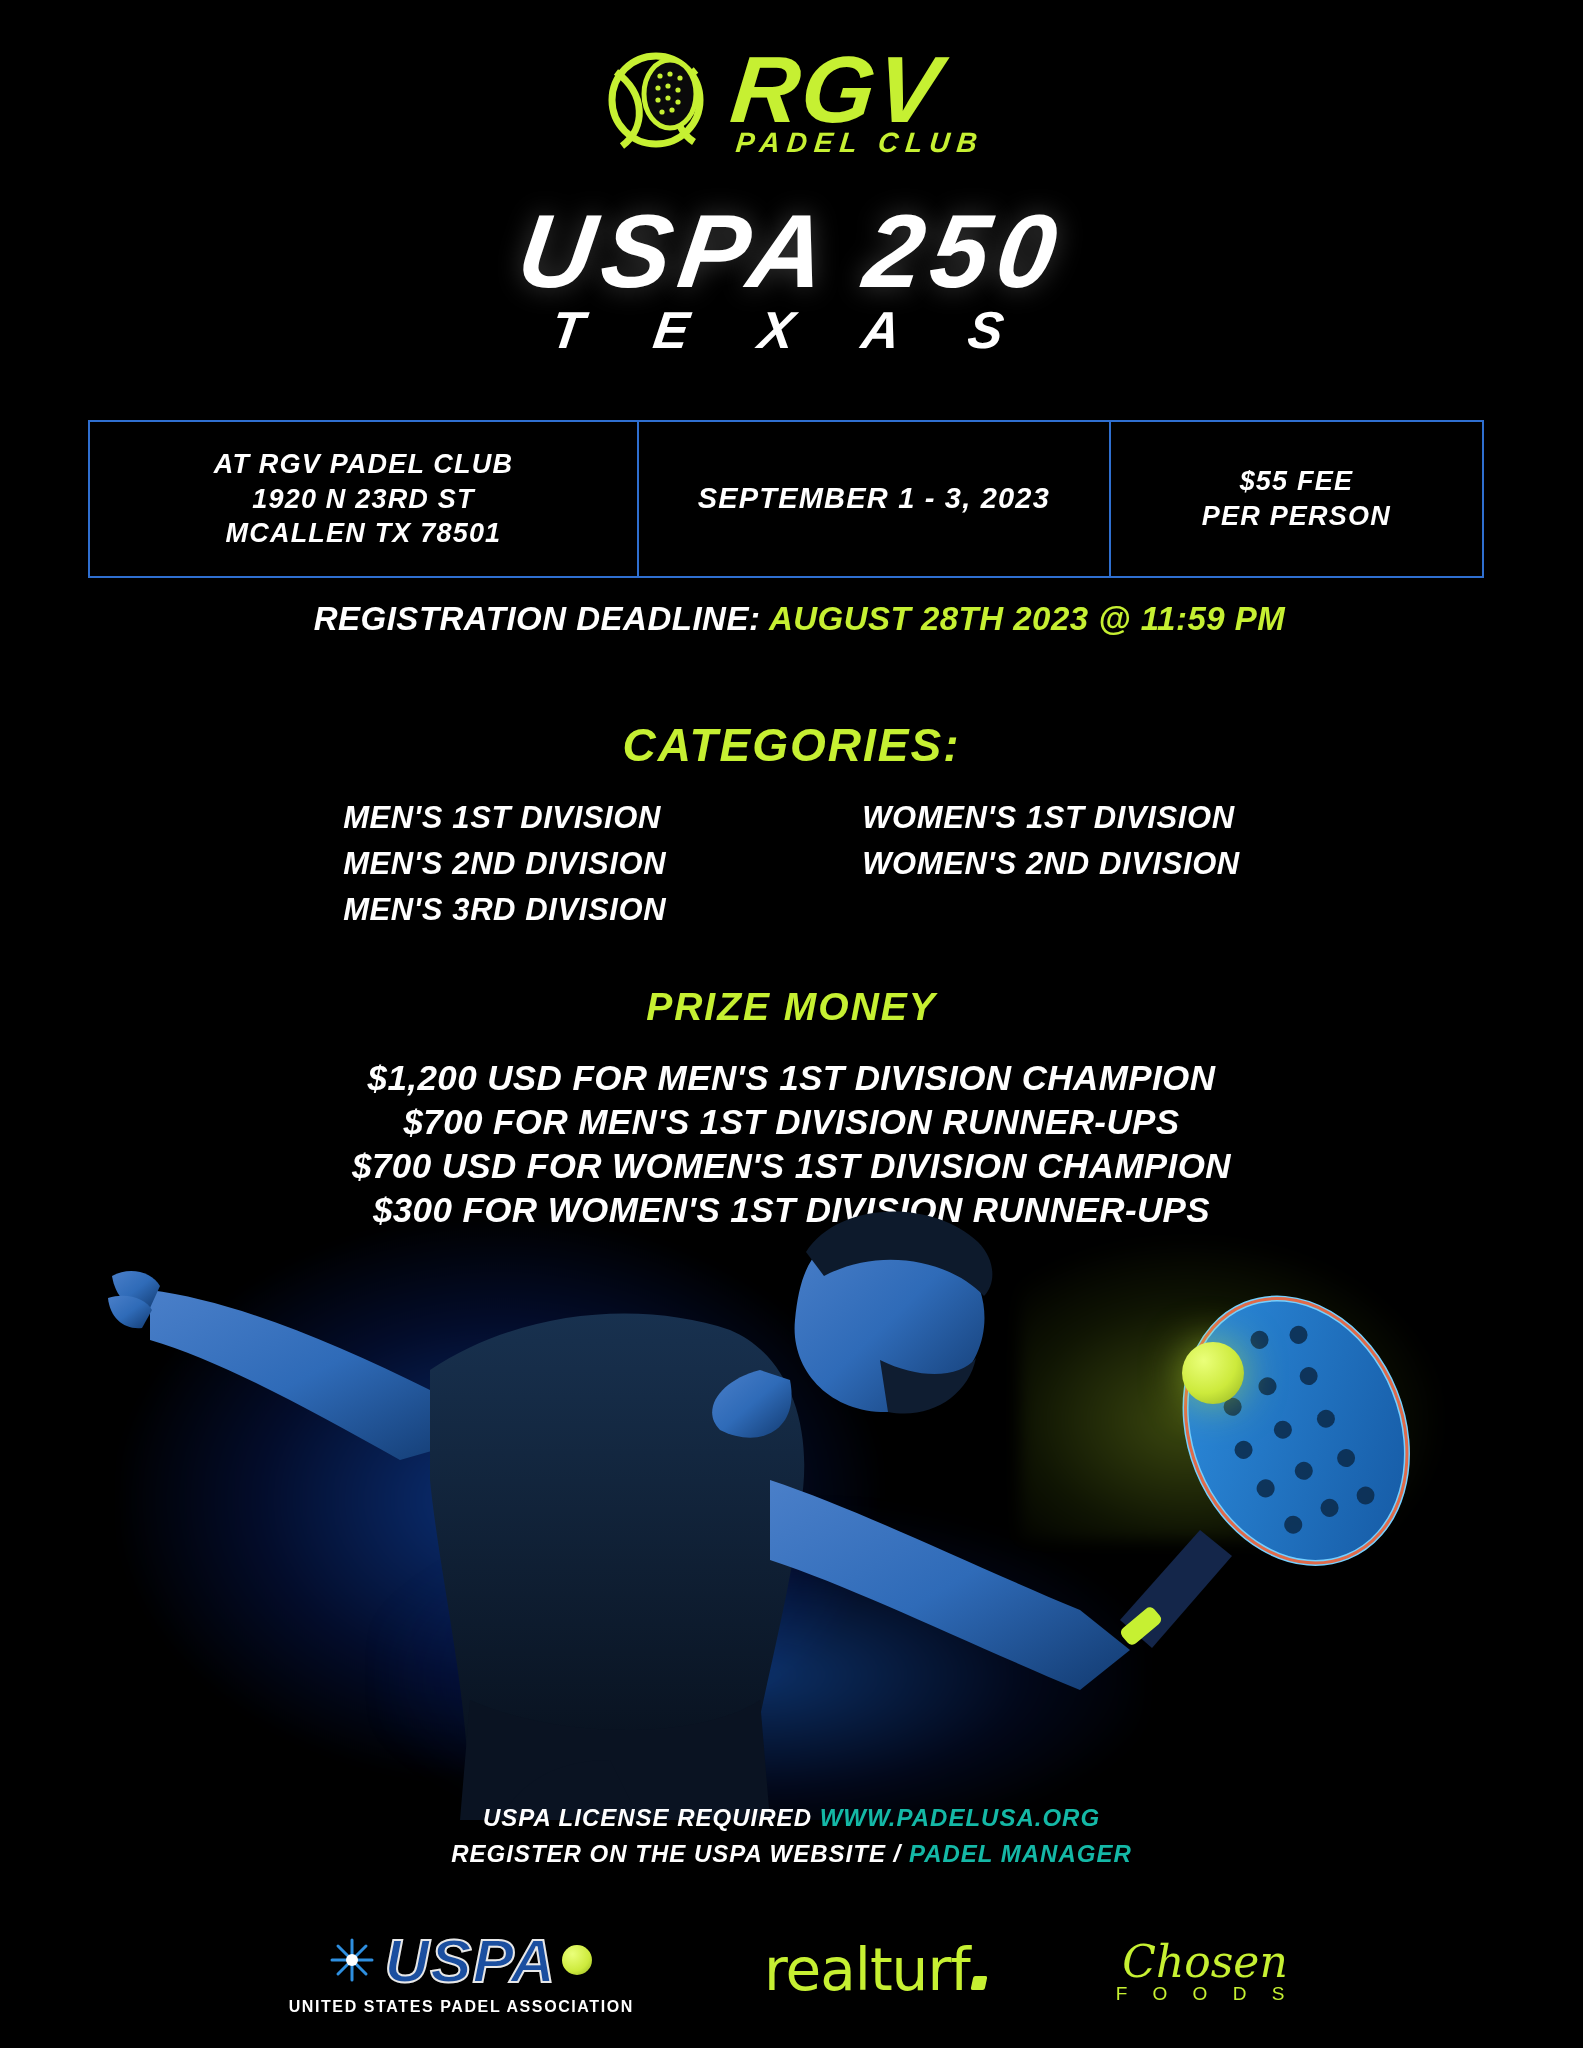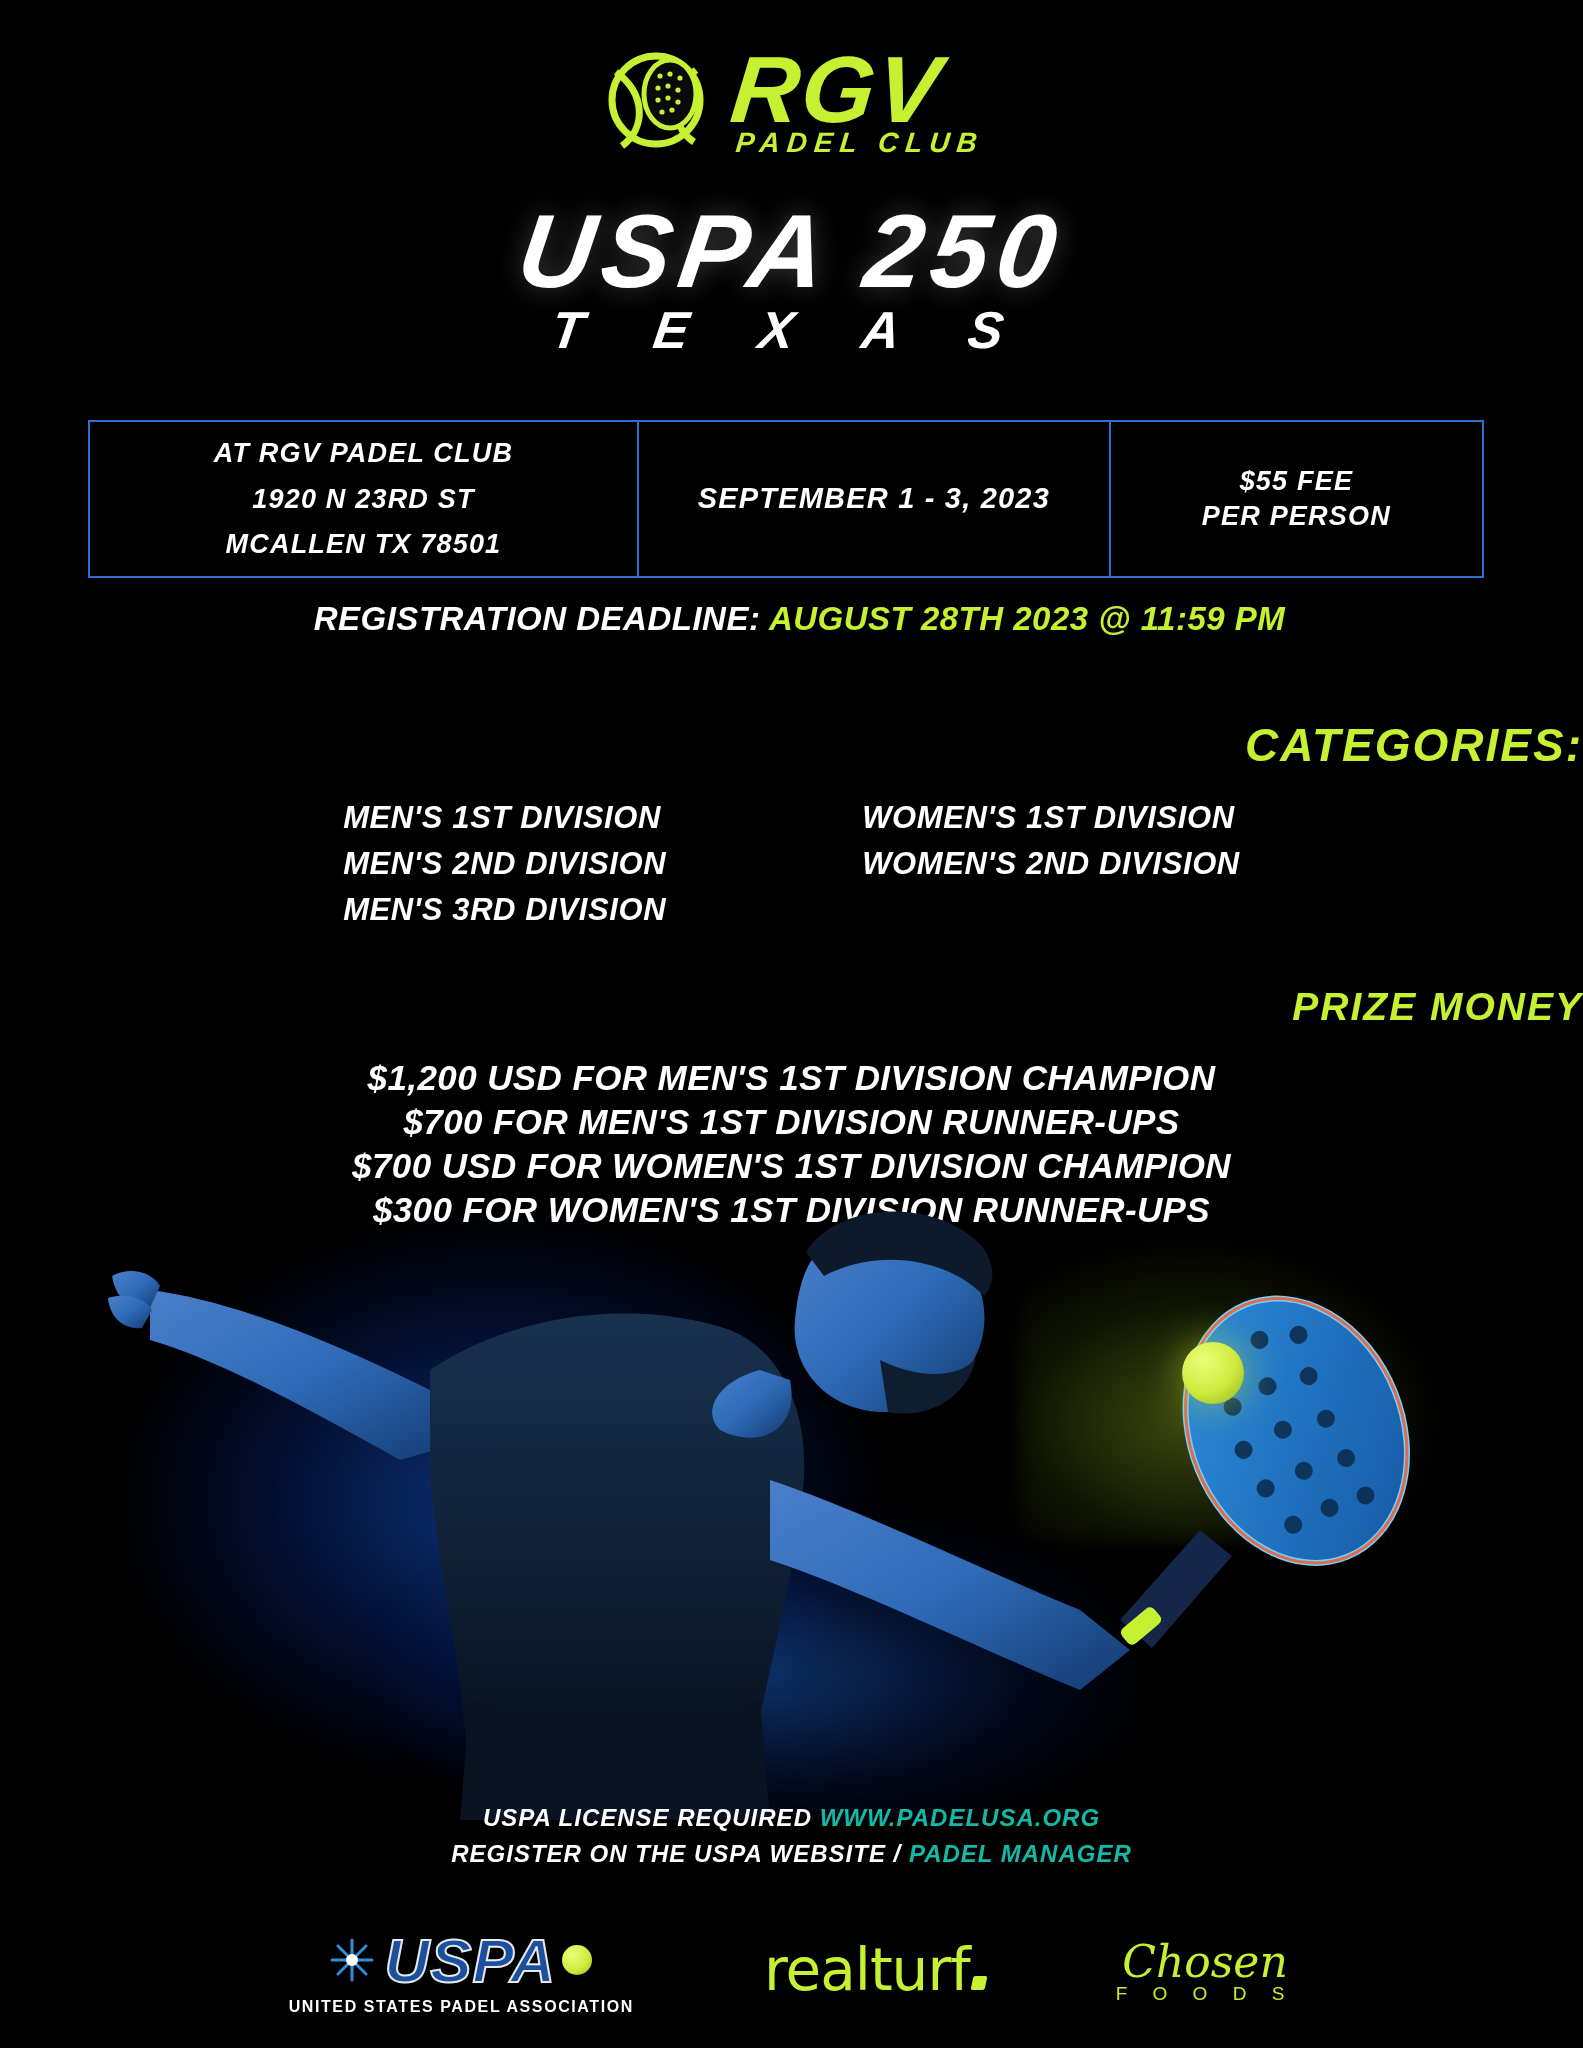--- a/index.html
+++ b/index.html
@@ -108,42 +108,42 @@
     text-align: center;
     padding: 6px 10px;
     font-size: 27px;
     font-weight: bold;
     letter-spacing: 1.2px;
     font-style: italic;
     line-height: 1.28;
     color: #ffffff;
   }
   .info-cell + .info-cell { border-left: 2px solid #2f6fd0; }
-  .info-cell.c1 { flex: 1.23 1 0; gap: 11px; }
+  .info-cell.c1 { flex: 1.23 1 0; }
   .info-cell.c2 { flex: 1.05 1 0; font-size: 29px; }
   .info-cell.c3 { flex: 0.82 1 0; }
 
   
   .deadline {
     position: absolute;
     top: 600px;
     width: 100%;
     text-align: center;
     font-size: 33px;
     font-weight: bold;
     font-style: italic;
     letter-spacing: 0.5px;
     padding-left: 16px;
   }
   .deadline .hl { color: #c6f032; }
 
   
   .section-head {
     width: 100%;
-    text-align: right;
+    text-align: center;
     font-weight: bold;
     font-style: italic;
     color: #c6f032;
     letter-spacing: 2px;
   }
   .cat-head {
     position: absolute;
     top: 718px;
     font-size: 46px;
   }

